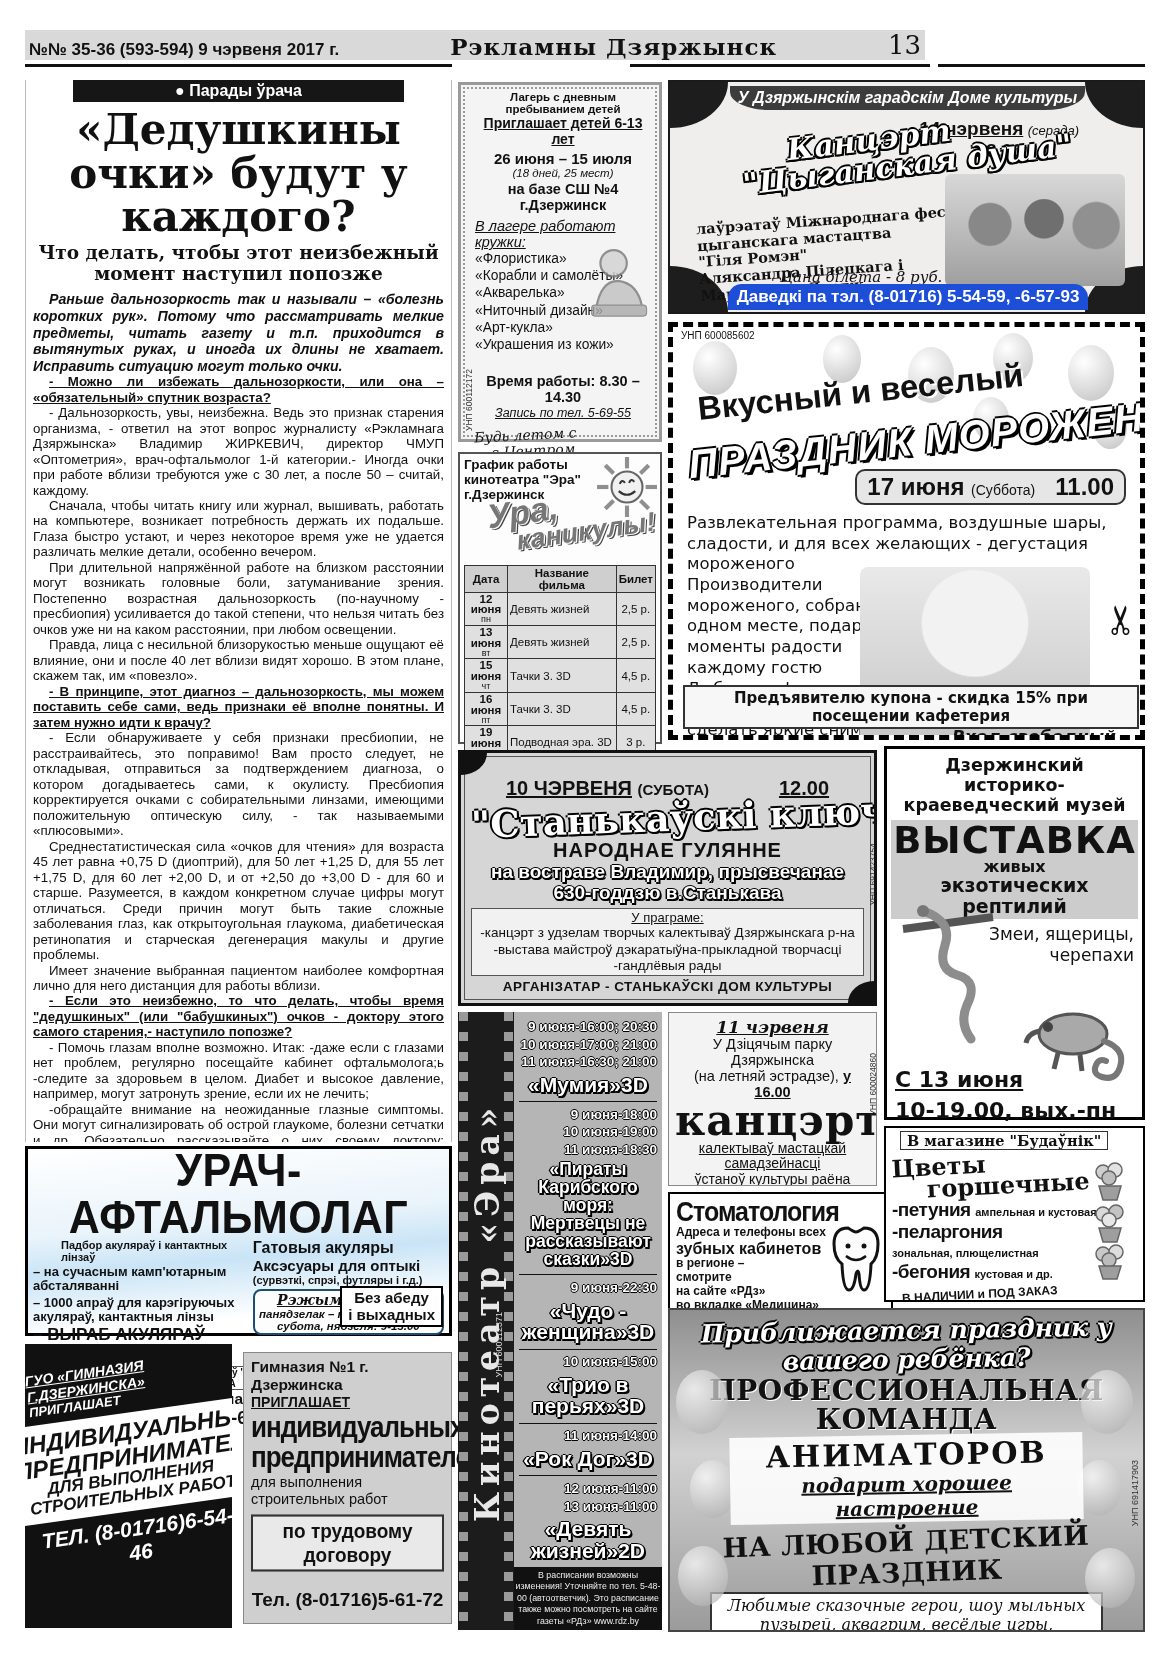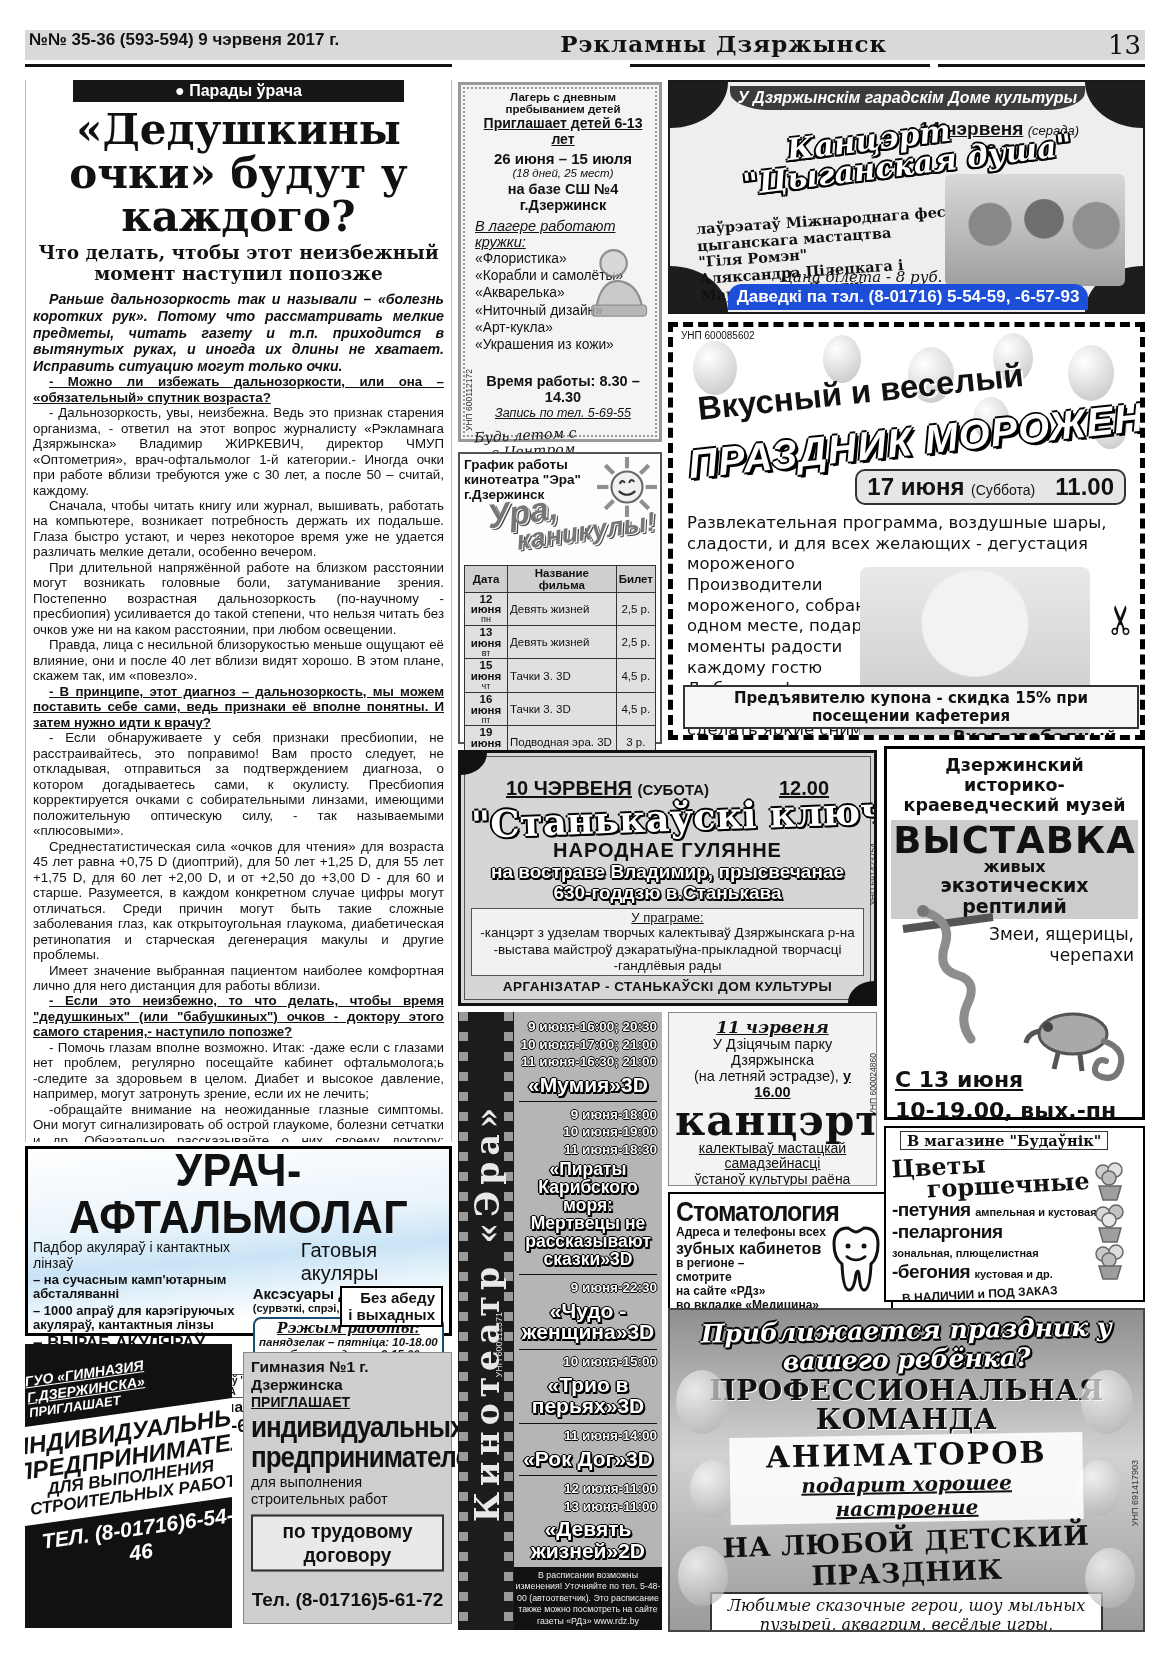--- a/index.html
+++ b/index.html
@@ -1,54 +1,54 @@
 <!DOCTYPE html>
 <html><head>
 <meta charset="utf-8">
 <style>
   html,body{margin:0;padding:0;background:#bfbfbf;}
   .page{position:relative;width:1169px;height:1654px;background:#fff;margin:0 auto;
         font-family:"Liberation Sans",sans-serif;color:#111;overflow:hidden;}
   .abs{position:absolute;box-sizing:border-box;}
   
-  .masthead{left:25px;top:30px;width:1120px;height:30px;background:#d9d9d9;display:flex;align-items:flex-start;}
+  .masthead{left:25px;top:30px;width:900px;height:30px;background:#d9d9d9;display:flex;align-items:flex-end;}
   .issue{font-weight:bold;font-size:17px;padding-left:4px;white-space:nowrap;}
   .mast-title{flex:1;text-align:center;font-family:"DejaVu Serif",serif;font-weight:bold;font-size:23px;letter-spacing:1px;}
   .pageno{font-size:26px;padding-right:4px;font-family:"DejaVu Serif",serif;}
   .rule{background:#111;height:3px;}
   
   .article{left:25px;top:80px;width:427px;height:1062px;padding:0 7px;border-left:1px solid #bbb;border-right:1px solid #bbb;overflow:hidden;}
   .sec-bar{background:#161616;color:#fff;text-align:center;font-weight:bold;font-size:16px;padding:2px 0;margin:0 40px;}
   .art-title{font-family:"DejaVu Serif",serif;font-weight:bold;text-align:center;font-size:42px;line-height:1.04;margin:6px 0 4px;}
   .art-sub{font-family:"DejaVu Serif",serif;text-align:center;font-weight:bold;font-size:18.5px;line-height:1.12;margin-bottom:7px;}
   .article p{font-size:13.3px;line-height:1.165;text-align:justify;text-indent:16px;margin:0;}
   .lead{font-weight:bold;font-style:italic;font-size:14.2px !important;}
   .q{font-weight:bold;text-decoration:underline;}
   
   .optic{left:25px;top:1146px;width:427px;height:190px;border:3px solid #000;
          background:linear-gradient(175deg,#fff 0%,#eaf4fb 40%,#c9e4f6 58%,#fff 85%);padding:2px 5px;}
   .optic-title{font-weight:bold;font-size:43px;text-align:center;line-height:1;letter-spacing:.5px;transform:scaleY(1.08);}
   .optic-cols{display:flex;gap:4px;margin-top:2px;}
   .optic-c1{width:53%;font-size:13px;}
-  .optic-c1 .h{font-weight:normal;font-size:14px;}
+  .optic-c1 .h{font-weight:bold;font-size:11px;margin-left:28px;}
   .optic-c1 .it{font-weight:bold;line-height:1.1;margin-top:2px;}
   .paid{font-style:italic;font-weight:bold;display:inline-block;transform:rotate(-6deg);font-size:13px;}
   .optic-c2{width:47%;font-size:13px;}
-  .optic-c2 .b1{font-weight:normal;font-size:20px;margin-left:48px;}
+  .optic-c2 .b1{font-weight:bold;font-size:16px;}
   .optic-c2 .b2{font-weight:bold;font-size:15px;}
   .optic-c2 .b3{font-size:11px;font-weight:bold;}
   .rezh{border:2px solid #1b4f72;border-radius:8px;background:#fdfdfd;margin-top:3px;padding:1px 3px;text-align:center;}
   .rezh .t{font-family:"DejaVu Serif",serif;font-style:italic;font-weight:bold;font-size:14px;text-decoration:underline;}
   .rezh .l{font-style:italic;font-weight:bold;font-size:11.5px;}
   .optic-note{font-size:10px;font-weight:bold;border-top:1px solid #555;border-bottom:1px solid #555;margin-top:2px;}
   .optic-addr{font-weight:bold;font-size:15.5px;}
   .optic-addr i{font-size:13px;}
   .optic-phone{font-weight:bold;font-size:13px;}
   .optic-phone .big{font-size:18px;}
-  .nobreak{position:absolute;right:6px;bottom:6px;border:2px solid #000;background:#fff;font-weight:bold;font-size:15px;line-height:1.1;padding:2px 6px;text-align:right;}
+  .nobreak{position:absolute;right:6px;bottom:6px;border:2px solid #000;background:#fff;font-weight:bold;font-size:15px;line-height:1.1;padding:2px 6px;text-align:center;}
   
   .gym1{left:25px;top:1344px;width:207px;height:284px;background:#111;overflow:hidden;color:#fff;}
   .gym1-in{transform:rotate(-8deg);margin-top:16px;}
   .g1h{font-weight:bold;font-style:italic;font-size:14px;text-decoration:underline;margin-left:12px;}
   .g1h2{font-weight:bold;font-style:italic;font-size:13px;margin-left:12px;}
   .g1main{background:#fff;color:#111;font-weight:bold;font-style:italic;text-align:center;
           font-size:24px;line-height:1.05;margin:6px -10px;padding:6px 0;}
   .g1sub{font-size:17px;}
   .g1phone{font-weight:bold;font-style:italic;font-size:21px;text-align:center;margin-top:4px;}
   .gym2{left:243px;top:1352px;width:209px;height:272px;background:#cfcfcf;border:1px solid #888;padding:5px 7px;}

